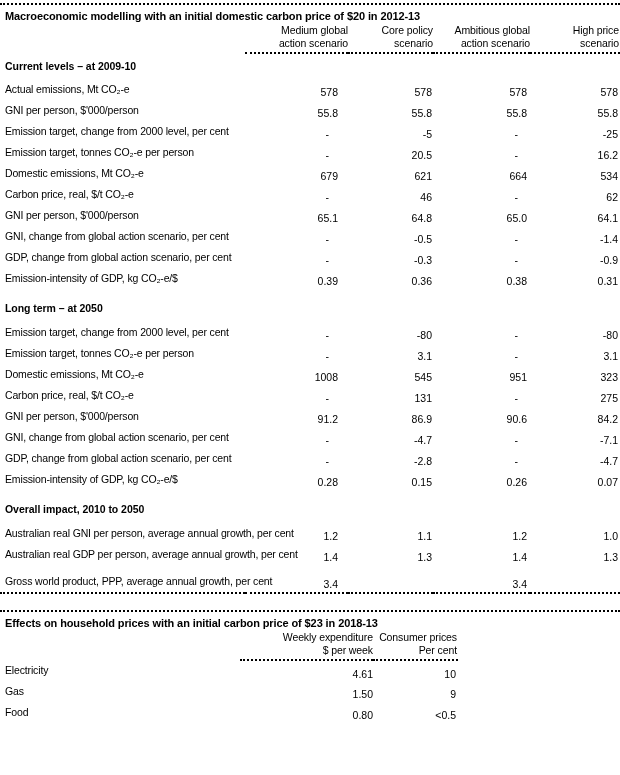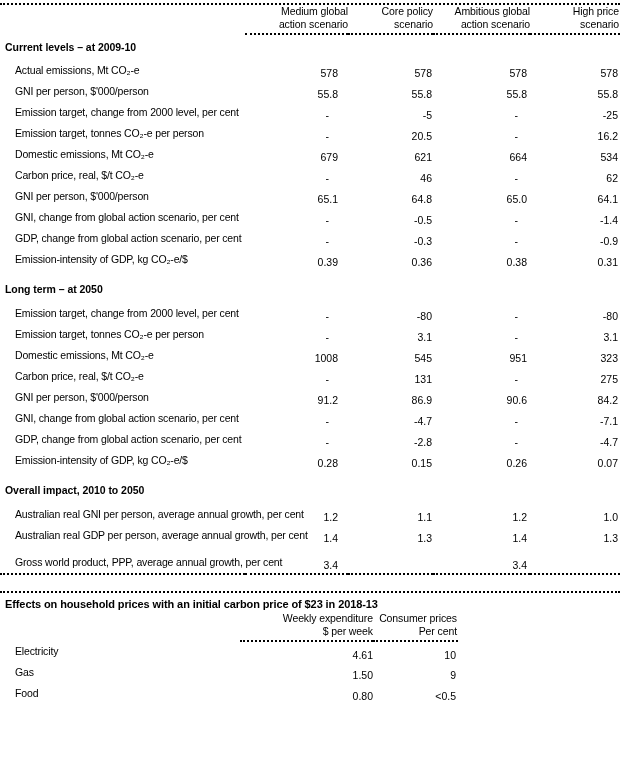--- a/index.html
+++ b/index.html
@@ -17,21 +17,21 @@
   table { border-collapse:collapse; table-layout:fixed; }
   table.main { width:620px; border-bottom:2px dotted #000; }
   thead th {
     font-weight:normal; font-size:10.5px; line-height:13px;
     vertical-align:bottom; text-align:right; padding:0 0 2px 0;
     letter-spacing:-0.1px;
   }
   thead th.with-line { border-bottom:2px dotted #000; }
   thead th.c4v { padding-right:1px; }
   tbody td { font-size:10.5px; line-height:12px; vertical-align:top; height:21px; }
-  td.lbl { padding:3px 0 0 15px; white-space:nowrap; letter-spacing:-0.15px; }
+  td.lbl { padding:3px 0 0 5px; white-space:nowrap; letter-spacing:-0.15px; }
   td.val { text-align:right; padding-top:6px; }
   td.p1 { padding-right:10px; }
   td.p2 { padding-right:1px; }
   td.p3 { padding-right:3px; }
   td.p4 { padding-right:2px; }
   td.dash { transform:translateX(-9px); }
   tr.sec td {
     font-weight:bold; padding:12px 0 0 5px; height:33px;
     white-space:nowrap; letter-spacing:-0.05px;
   }
@@ -47,20 +47,21 @@
   table.hh td.val { padding-top:7px; }
   table.hh td.h1 { padding-right:0; }
   table.hh td.h2 { padding-right:2px; }
 </style>
 </head>
 <body>
 
 <div class="sheet">
 
   <section class="t1">
+    <div class="tbl-title">Macroeconomic modelling with an initial domestic carbon price of $20 in 2012-13</div>
     <table class="main">
       <colgroup>
         <col style="width:245px">
           <col style="width:103px">
           <col style="width:85px">
           <col style="width:97px">
           <col style="width:90px">
       </colgroup>
       <thead>
         <tr>

